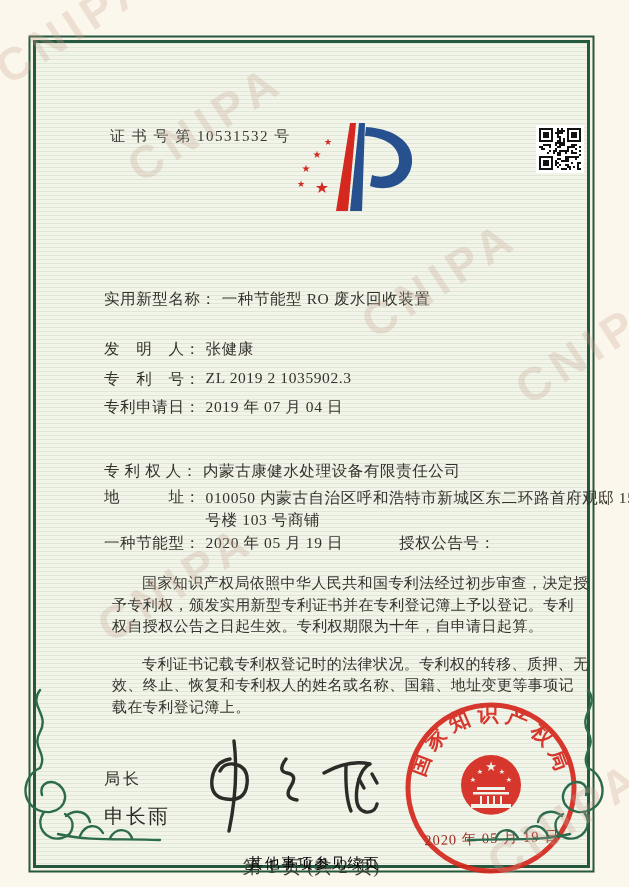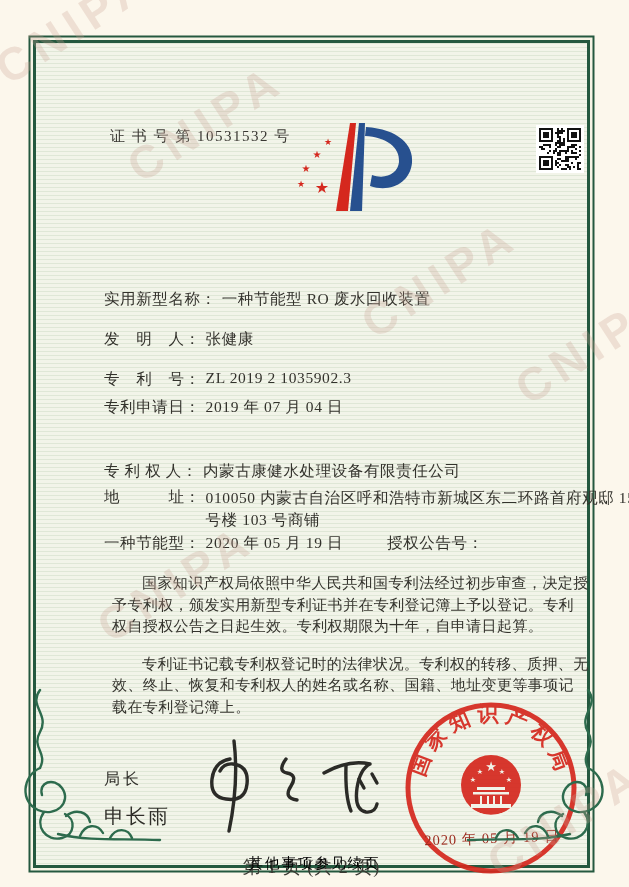--- a/index.html
+++ b/index.html
@@ -21,24 +21,24 @@
   }
   .abs{position:absolute;}
   .cert-no{left:74px;top:84px;font-size:15px;letter-spacing:1.5px;color:#3a3833;}
   .logo{left:250px;top:80px;}
   .qr{left:500px;top:82px;}
   .title{left:0;right:0;top:166px;text-align:center;font-size:31px;font-weight:700;
          letter-spacing:9px;color:#242119;}
   .row{position:absolute;left:68px;display:flex;font-size:15.5px;letter-spacing:.6px;color:#33322c;justify-content:space-between;}
   .row .lab{white-space:pre;}
   .row .val{margin-left:5px;}
-  .r1{top:246px}.r2{top:286px}.r3{top:326px}.r4{top:354px}.r5{top:418px}
+  .r1{top:246px}.r2{top:296px}.r3{top:326px}.r4{top:354px}.r5{top:418px}
   .r6{top:444px}.r6 .val{width:438px;line-height:22px;}
   .r7{top:490px}
-  .pair2{margin-left:44px;display:flex;flex-direction:column;}
+  .pair2{margin-left:56px;display:flex;flex-direction:column;}
   .paras{position:absolute;left:60px;top:514px;width:509px;font-size:15px;
          line-height:21.5px;letter-spacing:.4px;color:#34332d;}
   .paras p{margin:16px;text-indent:2em;}
   .signer-title{left:68px;top:726px;font-size:16px;letter-spacing:3px;color:#2f2e29;}
   .signer-name{left:68px;top:760px;font-size:20px;letter-spacing:2px;color:#2f2e29;}
   .signature{left:132px;top:686px;}
   .seal{left:366px;top:656px;}
   .seal-date{left:366px;top:786px;width:180px;text-align:center;font-size:14.5px;
              color:#9c2a1e;letter-spacing:1px;transform:rotate(-2deg);}
   .page-no{left:0;right:0;top:812px;text-align:center;font-size:18px;

